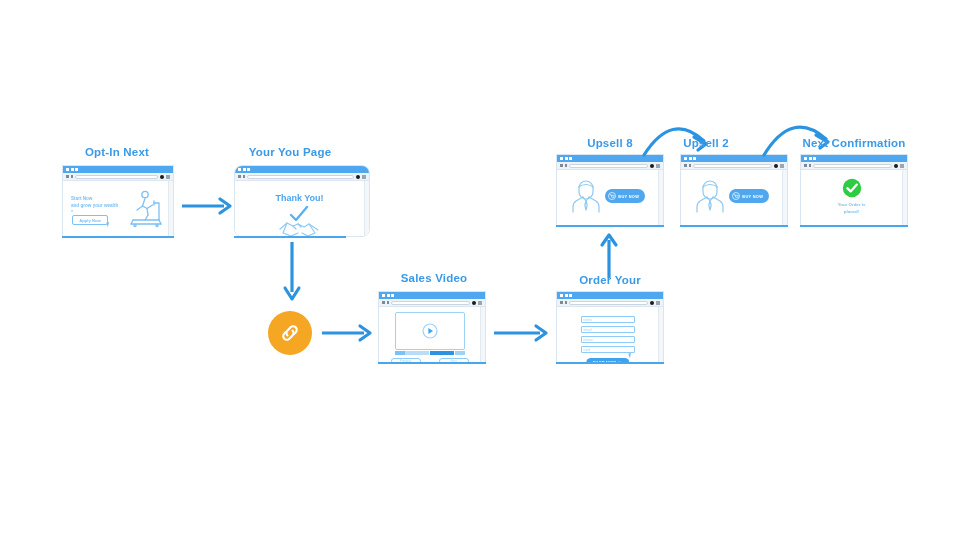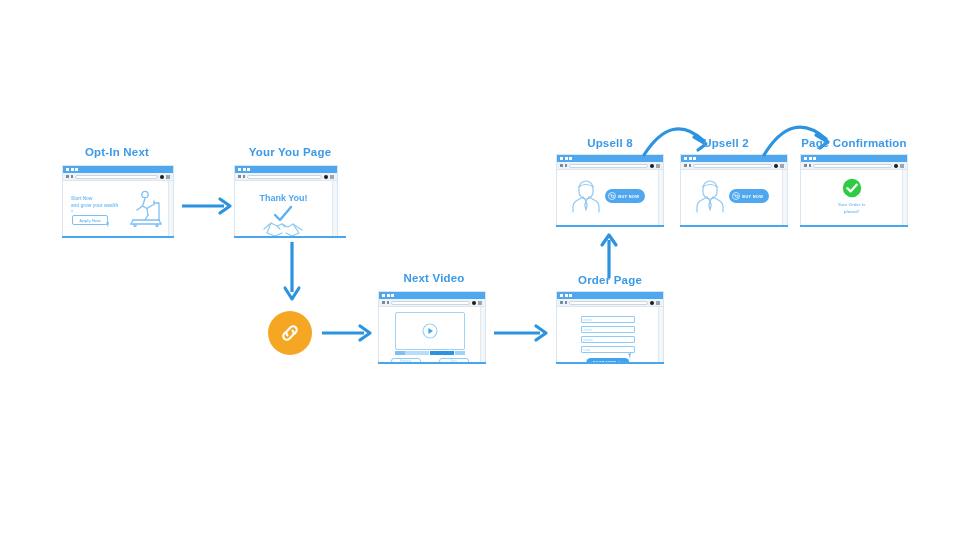--- a/index.html
+++ b/index.html
@@ -212,21 +212,21 @@
   </div>
   <div class="win-shadowline" style="left:62px;top:236px;width:112px;"></div>
 
   <svg class="arrow-svg" style="left:182px;top:196px;" width="52" height="20" viewBox="0 0 52 20">
     <path d="M0 10 L42 10" stroke="#2b93e0" stroke-width="3.2" fill="none"></path>
     <path d="M38 3 L48 10 L38 17" stroke="#2b93e0" stroke-width="3.2" fill="none" stroke-linecap="round" stroke-linejoin="round"></path>
   </svg>
 
   <div class="node-title" style="left:234px;top:146px;width:112px;">Your You Page</div>
 
-  <div class="win" style="left:234px;top:165px;width:104px;height:72px;">
+  <div class="win" style="left:234px;top:165px;width:136px;height:72px;border-radius:8px;">
     <div class="titlebar">
       <span class="tabsq"></span>
       <span class="tabsq"></span>
       <span class="tabsq"></span>
     </div>
     <div class="toolbar">
       <span class="navdot"></span>
       <span class="navdot"></span>
       <span class="urlbar"></span>
       <span class="tb-right">
@@ -261,21 +261,21 @@
       <path d="M9.5 14.5 a3.6 3.6 0 0 1 0-5.1 l3.1-3.1 a3.6 3.6 0 0 1 5.1 5.1 l-1.6 1.6"></path>
       <path d="M14.5 9.5 a3.6 3.6 0 0 1 0 5.1 l-3.1 3.1 a3.6 3.6 0 0 1-5.1-5.1 l1.6-1.6"></path>
     </svg>
   </div>
 
   <svg class="arrow-svg" style="left:322px;top:323px;" width="52" height="20" viewBox="0 0 52 20">
     <path d="M0 10 L42 10" stroke="#2b93e0" stroke-width="3.2" fill="none"></path>
     <path d="M38 3 L48 10 L38 17" stroke="#2b93e0" stroke-width="3.2" fill="none" stroke-linecap="round" stroke-linejoin="round"></path>
   </svg>
 
-  <div class="node-title" style="left:378px;top:272px;width:112px;">Next Video</div>
+  <div class="node-title" style="left:378px;top:272px;width:112px;">Sales Video</div>
 
   <div class="win" style="left:378px;top:291px;width:108px;height:72px;">
     <div class="titlebar">
       <span class="tabsq"></span>
       <span class="tabsq"></span>
       <span class="tabsq"></span>
     </div>
     <div class="toolbar">
       <span class="navdot"></span>
       <span class="navdot"></span>
@@ -311,21 +311,21 @@
       <div class="scroll-col"></div>
     </div>
   </div>
   <div class="win-shadowline" style="left:378px;top:362px;width:108px;"></div>
 
   <svg class="arrow-svg" style="left:494px;top:323px;" width="56" height="20" viewBox="0 0 56 20">
     <path d="M0 10 L46 10" stroke="#2b93e0" stroke-width="3.2" fill="none"></path>
     <path d="M42 3 L52 10 L42 17" stroke="#2b93e0" stroke-width="3.2" fill="none" stroke-linecap="round" stroke-linejoin="round"></path>
   </svg>
 
-  <div class="node-title" style="left:554px;top:274px;width:112px;">Order Page</div>
+  <div class="node-title" style="left:554px;top:274px;width:112px;">Order Your</div>
 
   <div class="win" style="left:556px;top:291px;width:108px;height:72px;">
     <div class="titlebar">
       <span class="tabsq"></span>
       <span class="tabsq"></span>
       <span class="tabsq"></span>
     </div>
     <div class="toolbar">
       <span class="navdot"></span>
       <span class="navdot"></span>
@@ -405,21 +405,21 @@
       <div class="scroll-col"></div>
     </div>
   </div>
   <div class="win-shadowline" style="left:556px;top:225px;width:108px;"></div>
 
   <svg class="arrow-svg" style="left:642px;top:115px;" width="80" height="44" viewBox="0 0 80 44">
     <path d="M2 40 Q30 -4 62 26" stroke="#2b93e0" stroke-width="3.2" fill="none" stroke-linecap="round"></path>
     <path d="M52 22 L64 29 L56 35" stroke="#2b93e0" stroke-width="3.2" fill="none" stroke-linecap="round" stroke-linejoin="round"></path>
   </svg>
 
-  <div class="node-title" style="left:672px;top:137px;width:108px;">Upsell 2</div>
+  <div class="node-title" style="left:652px;top:137px;width:108px;">Upsell 2</div>
 
   <div class="win" style="left:680px;top:154px;width:108px;height:72px;">
     <div class="titlebar">
       <span class="tabsq"></span>
       <span class="tabsq"></span>
       <span class="tabsq"></span>
     </div>
     <div class="toolbar">
       <span class="navdot"></span>
       <span class="navdot"></span>
@@ -453,21 +453,21 @@
       <div class="scroll-col"></div>
     </div>
   </div>
   <div class="win-shadowline" style="left:680px;top:225px;width:108px;"></div>
 
   <svg class="arrow-svg" style="left:762px;top:113px;" width="84" height="46" viewBox="0 0 84 46">
     <path d="M2 42 Q30 -4 64 26" stroke="#2b93e0" stroke-width="3.2" fill="none" stroke-linecap="round"></path>
     <path d="M54 22 L66 29 L58 35" stroke="#2b93e0" stroke-width="3.2" fill="none" stroke-linecap="round" stroke-linejoin="round"></path>
   </svg>
 
-  <div class="node-title" style="left:798px;top:137px;width:112px;">Page Confirmation</div>
+  <div class="node-title" style="left:798px;top:137px;width:112px;">Next Confirmation</div>
 
   <div class="win" style="left:800px;top:154px;width:108px;height:72px;">
     <div class="titlebar">
       <span class="tabsq"></span>
       <span class="tabsq"></span>
       <span class="tabsq"></span>
     </div>
     <div class="toolbar">
       <span class="navdot"></span>
       <span class="navdot"></span>

